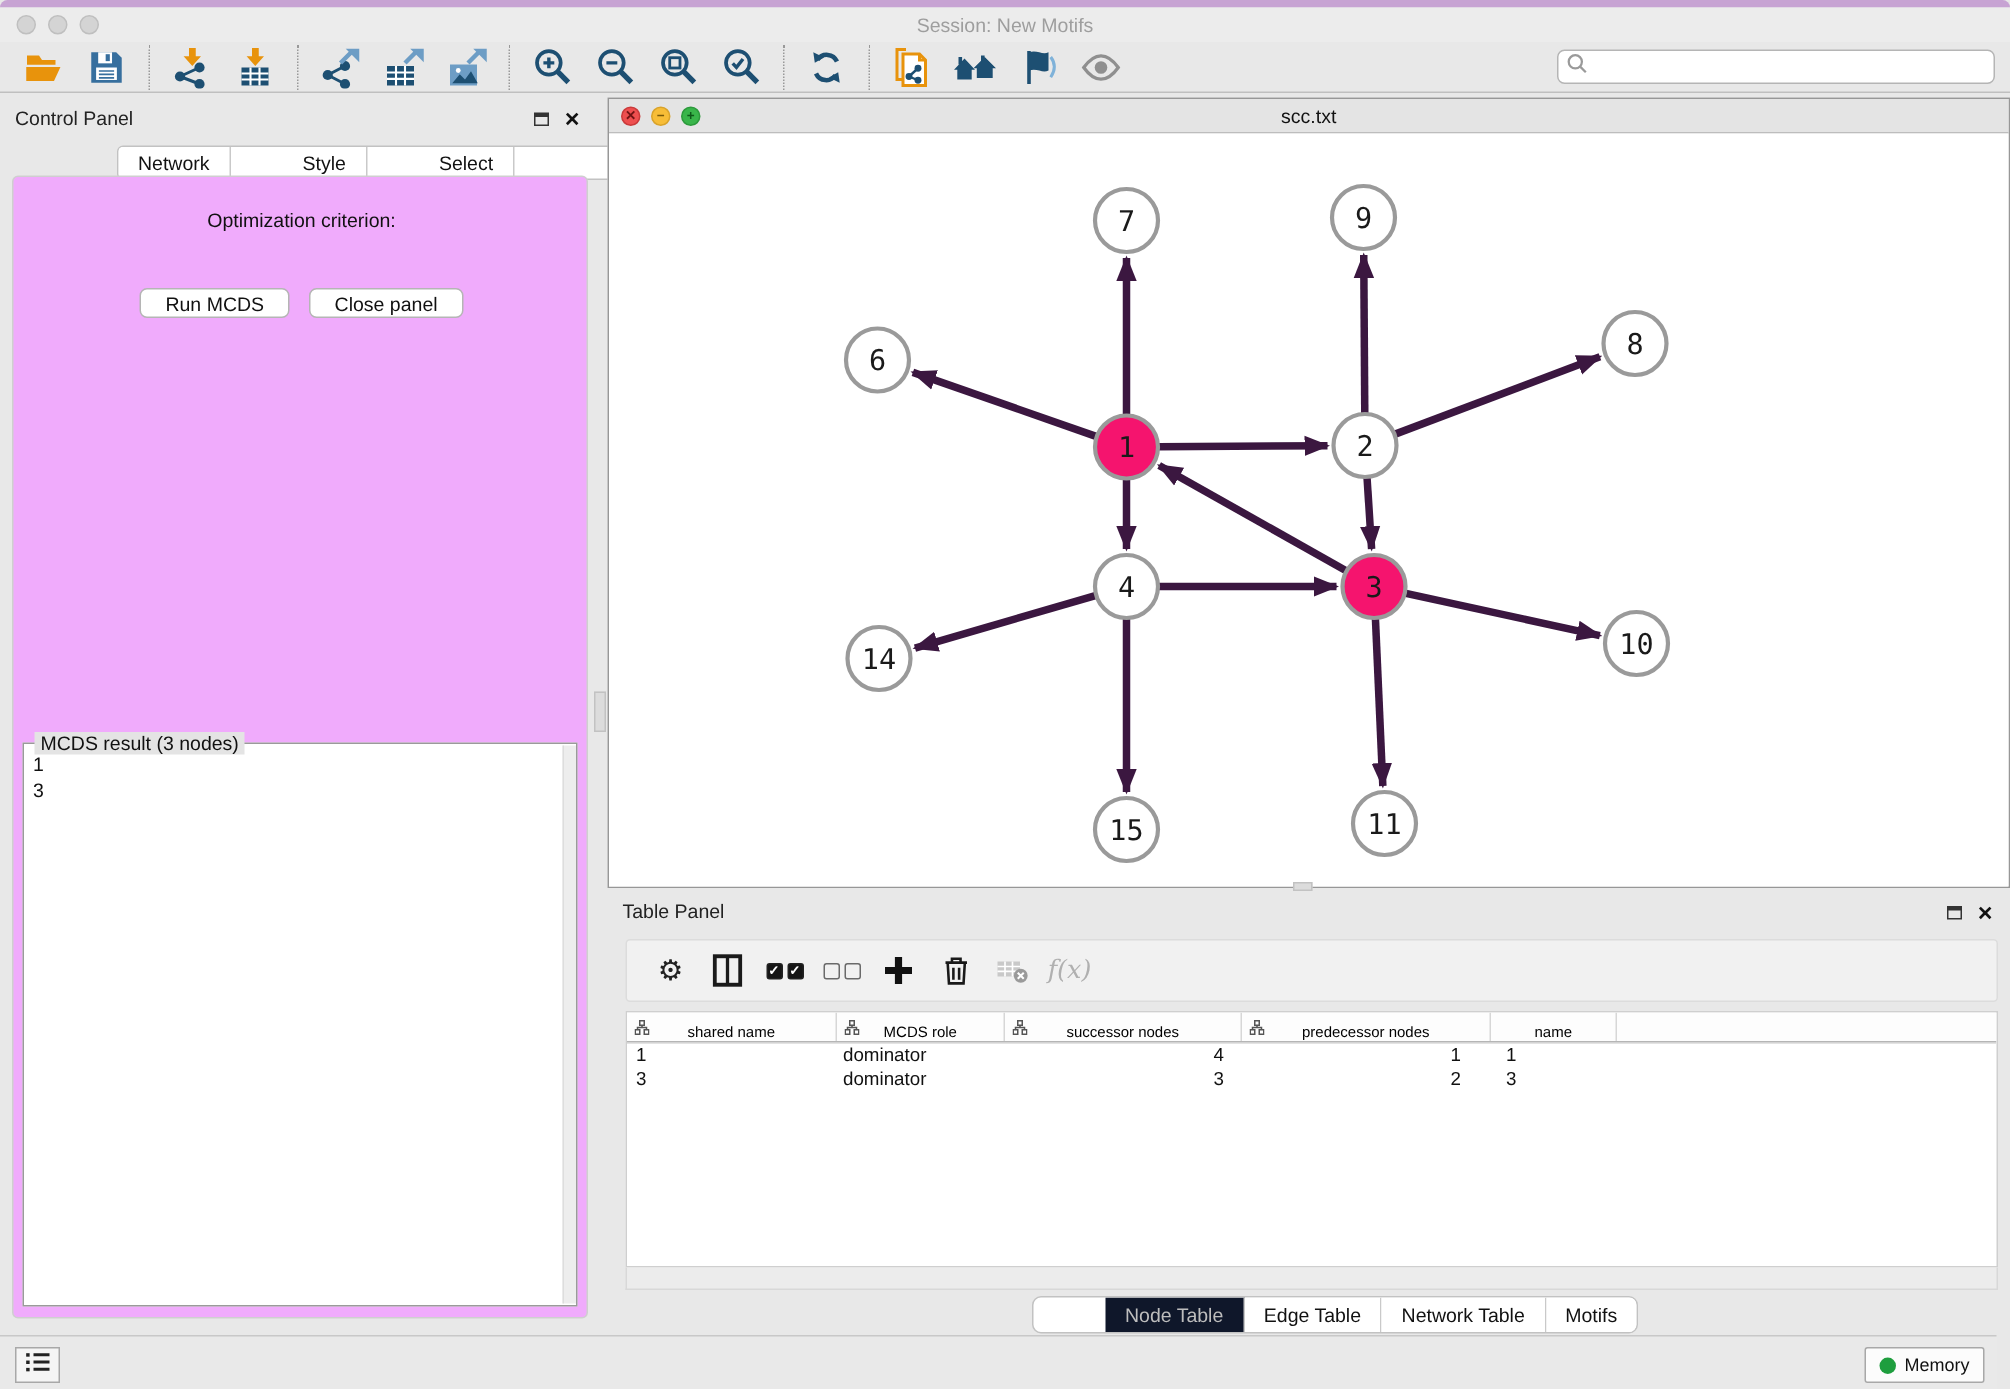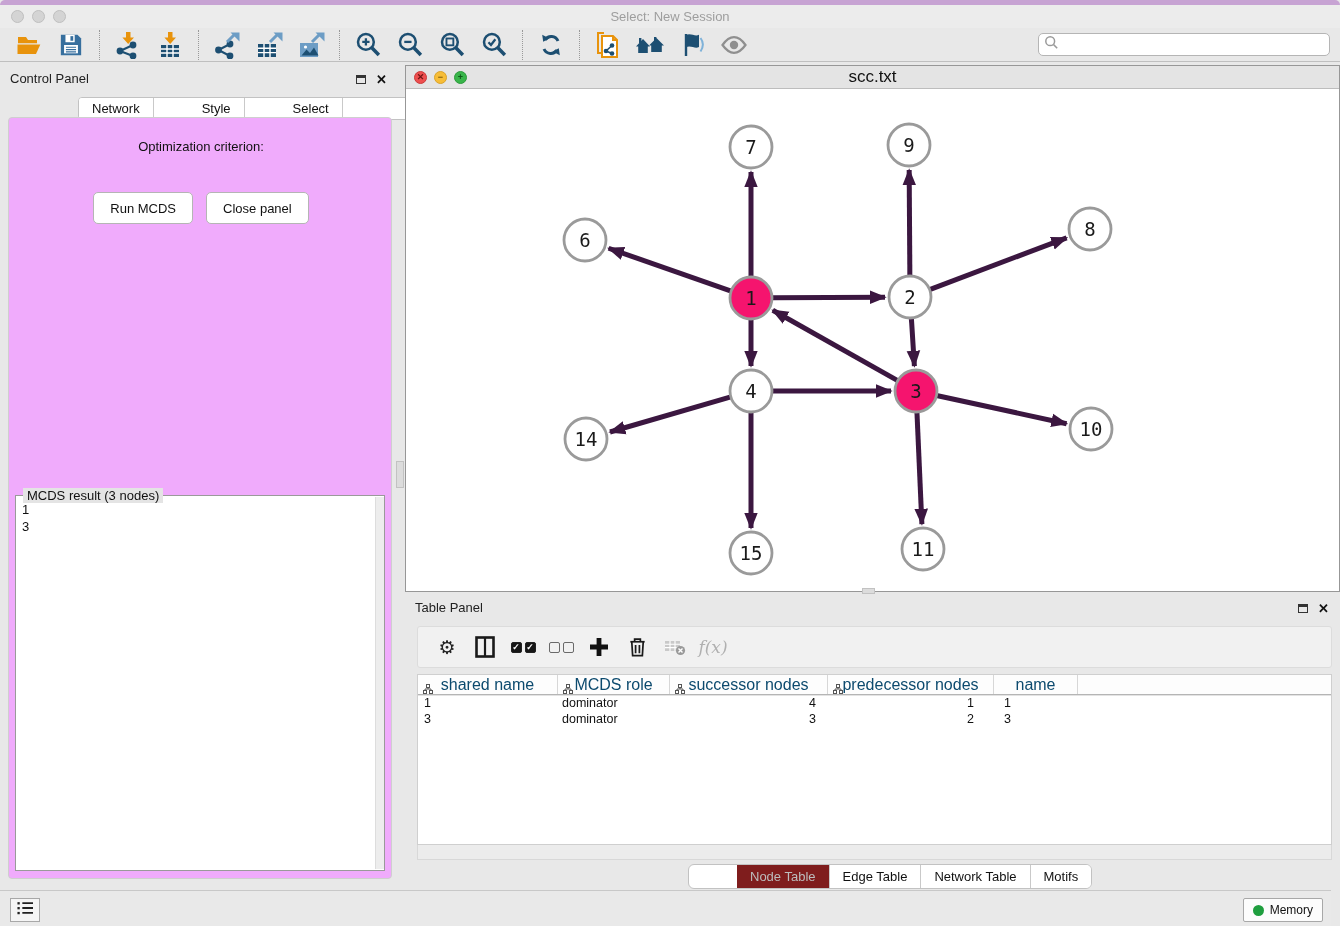--- a/index.html
+++ b/index.html
@@ -30,81 +30,81 @@
   .seg-tab { padding:0 13px; height:21px; line-height:21px; font-size:13px; color:#111; background:#fff; border-right:1px solid #c9c9c9; cursor:default; }
   .seg-tab:last-child { border-right:none; }
   .seg-tab.active { background:#e3e3e3; color:#b3b3b3;margin-left:48px; }
   #cp-tabs { position:absolute; left:78px; top:97px;gap:35px; }
 
   .cp-box { position:absolute; left:8px; top:117px; width:384px; height:762px; background:#f0abfc; border:1px solid #cfcfcf; border-radius:4px; }
   .opt-label { position:absolute; left:0; width:384px; top:21px; text-align:center; font-size:13px; color:#111; }
   .criterion { position:absolute; left:37px; top:42px; width:310px; height:23px; background:#fff; border:1px solid #b9b9b9; border-radius:5px; display:flex; align-items:center; padding-left:10px; font-size:13px; }
   .criterion .stepper { margin-left:auto; margin-right:6px; display:flex; flex-direction:column; line-height:5px; font-size:7px; color:#555; }
   .btn-row { position:absolute; left:0; top:74px; width:384px; display:flex; justify-content:center; gap:13px; }
-  .mac-btn { height:32px; padding:4px 16px; background:#fff; border:1px solid #b5b5b5; border-radius:5px; font-size:13px; color:#111; display:flex; align-items:center; }
+  .mac-btn { height:20px; padding:4px 16px; background:#fff; border:1px solid #b5b5b5; border-radius:5px; font-size:13px; color:#111; display:flex; align-items:center; }
 
   .result-box { position:absolute; left:6px; top:377px; width:370px; height:376px; border:1px solid #9a9a9a; background:#fff; }
   .result-legend { position:absolute; left:7px; top:-8px; background:#e4e4e4; padding:0 4px; font-size:13px; color:#111; }
   .result-list { padding:5px 6px; font-size:13px; line-height:17px; color:#111; }
   .result-scroll { position:absolute; right:0; top:1px; bottom:1px; width:9px; background:#ededed; border-left:1px solid #ddd; }
 
   
   .net-window { position:absolute; left:405px; top:65px; width:935px; height:527px; border:1px solid #979797; background:#fff; }
   .net-titlebar { position:absolute; left:0; top:0; width:100%; height:23px; background:#e4e4e4; border-bottom:1px solid #bdbdbd; display:flex; align-items:center; }
   .net-traffic { display:flex; gap:7px; margin-left:8px; }
   .net-dot { width:13px; height:13px; border-radius:50%; display:flex; align-items:center; justify-content:center; font-size:9px; font-weight:bold; line-height:1; }
   .net-dot.red { background:#ee4f4f; border:1px solid #ca3a3a; color:#701414; }
   .net-dot.yellow { background:#f7bd37; border:1px solid #d9a32a; color:#7a5a09; }
   .net-dot.green { background:#39b54a; border:1px solid #2c9a3b; color:#0e5a1a; }
-  .net-title { position:absolute; left:0; right:0; text-align:center; font-size:17px; color:#111; }
+  .net-title { position:absolute; left:0; right:0; text-align:center; font-size:13px; color:#111; }
   .net-canvas { position:absolute; left:0; top:23px; width:933px; height:502px; background:#fff; }
 
   .v-grip { position:absolute; left:396px; top:461px; width:8px; height:27px; background:#dcdcdc; border:1px solid #c2c2c2; }
   .h-grip { position:absolute; left:862px; top:588px; width:13px; height:6px; background:#dcdcdc; border:1px solid #c2c2c2; }
 
   
   .tp-header-title { position:absolute; left:415px; top:600px; font-size:13px; color:#222; }
   .tp-buttons { position:absolute; left:1298px; top:602px; display:flex; gap:10px; align-items:center; }
   .tp-toolbar { position:absolute; left:417px; top:626px; width:915px; height:42px; background:#f1f1f1; border:1px solid #dcdcdc; border-radius:3px; display:flex; align-items:center; padding-left:10px; }
   .tpi { width:30px; height:30px; display:flex; align-items:center; justify-content:center; margin:0 4px; }
   .gear-glyph { font-size:19px; color:#222; font-family:"DejaVu Sans", sans-serif; }
   .cb { width:11px; height:11px; border:1.5px solid #222; border-radius:2px; display:inline-flex; align-items:center; justify-content:center; }
   .cb.checked { background:#161616; color:#fff; font-size:9px; font-weight:bold; }
   .cb + .cb { margin-left:3px; }
   .cb.empty { border-color:#6a6a6a; }
   .fx { font-family:"DejaVu Serif", serif; font-style:italic; font-size:17px; color:#b0b0b0; }
 
   .data-table { position:absolute; left:417px; top:674px; width:915px; height:171px; background:#fff; border:1px solid #cfcfcf; overflow:hidden; }
   .t-head { display:flex; height:20px; border-bottom:1px solid #b5b5b5; box-shadow:0 1px 0 #e3e3e3; background:#fdfdfd; }
-  .th { position:relative; display:flex; align-items:flex-end; justify-content:center; font-size:16px; color:#0c4a6e; border-right:1px solid #d7d7d7; flex:0 0 auto; }
+  .th { position:relative; display:flex; align-items:flex-end; justify-content:center; font-size:10px; color:#000000; border-right:1px solid #d7d7d7; flex:0 0 auto; }
   .th .sort-icon { position:absolute; left:5px; top:5px; }
   .tr { display:flex; height:16px; align-items:center; }
   .td { font-size:12.5px; color:#111; flex:0 0 auto; white-space:nowrap; overflow:hidden; }
   .t-scroll { position:absolute; left:417px; top:845px; width:915px; height:15px; background:#ececec; border:1px solid #d8d8d8; border-top:none; }
   #tp-tabs { position:absolute; left:688px; top:864px; border-radius:6px; }
   #tp-tabs .seg-tab { height:23px; line-height:23px; }
-  #tp-tabs .seg-tab.active { background:#7f1d1d; color:#bdbdbd; }
+  #tp-tabs .seg-tab.active { background:#0f172a; color:#bdbdbd; }
 
   
   .statusbar { position:absolute; left:0; top:890px; width:1331px; height:36px; background:#e9e9e9; border-top:1px solid #c8c8c8; }
   .status-left-btn { position:absolute; left:10px; top:7px; width:30px; height:24px; background:#f5f5f5; border:1px solid #a8a8a8; display:flex; align-items:center; justify-content:center; }
   .memory-btn { position:absolute; right:8px; top:7px; height:24px; padding:0 9px; background:#fcfcfc; border:1px solid #a8a8a8; border-radius:2px; display:flex; align-items:center; gap:6px; font-size:12px; color:#111; }
   .mem-dot { width:11px; height:11px; border-radius:50%; background:#1e9e3e; }
 </style>
 </head>
 <body>
 
 <div class="mac-strip"></div>
 <div class="mac-titlebar">
   <div class="traffic">
     <span class="dot"></span>
     <span class="dot"></span>
     <span class="dot"></span>
   </div>
-  <div class="mac-title">Select: New Session</div>
+  <div class="mac-title">Session: New Motifs</div>
 </div>
 
 <div class="toolbar">
   <span class="tbi">
     <svg width="26" height="26" viewBox="0 0 26 26">
         <path fill="#E8930C" d="M2 5h8l2 3h9v3.2H2z"></path>
         <path fill="#E8930C" d="M1.5 12.6h22.8L20 22H1.5z"></path>
       </svg>
   </span>
   <span class="tbi">

